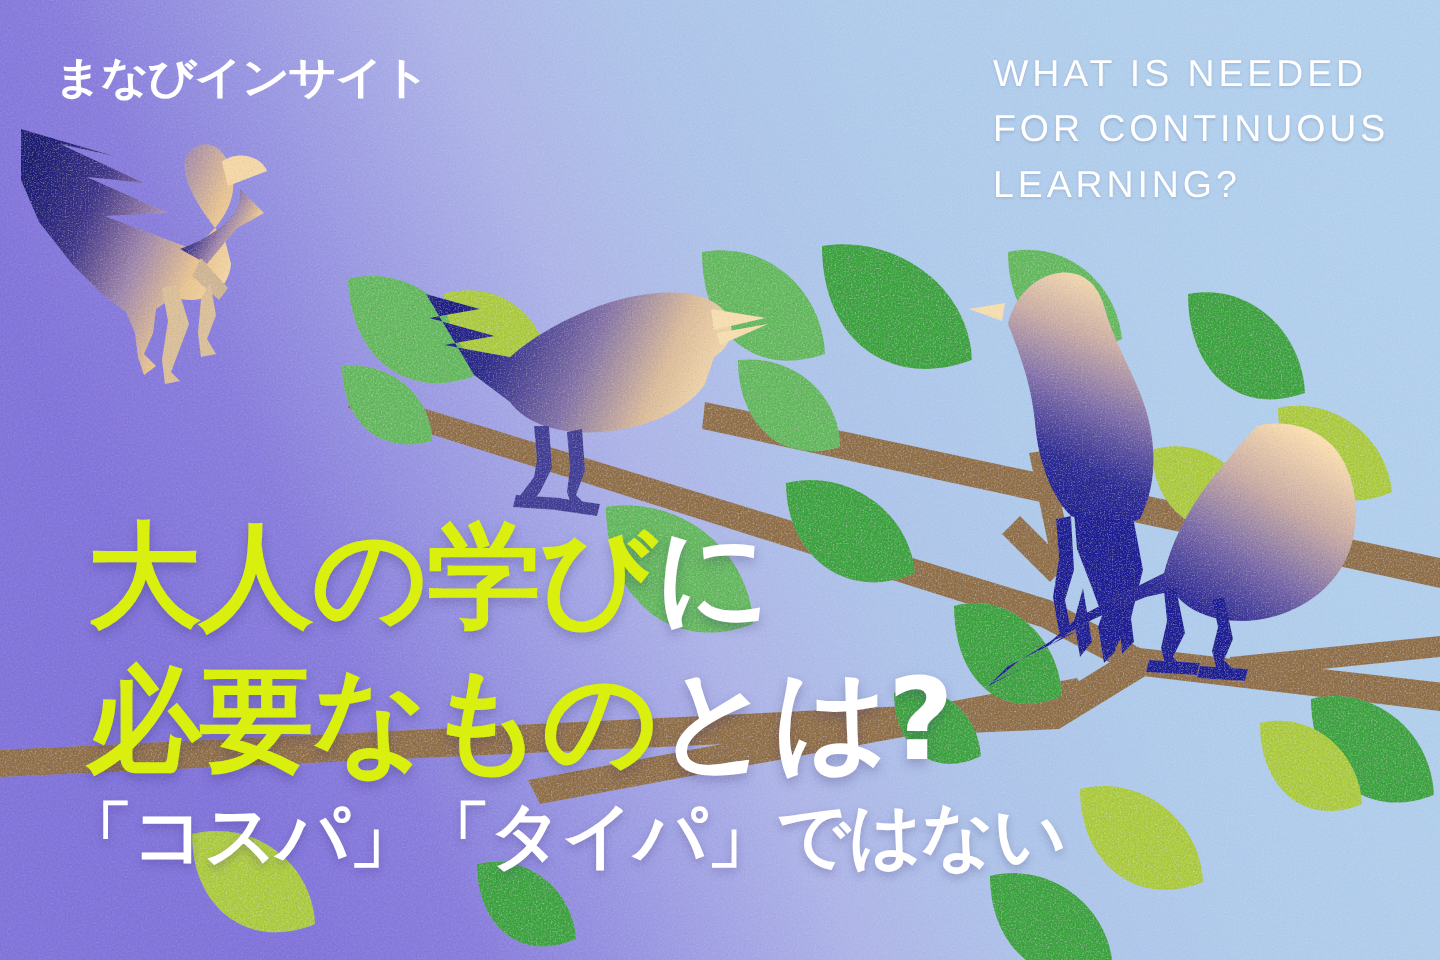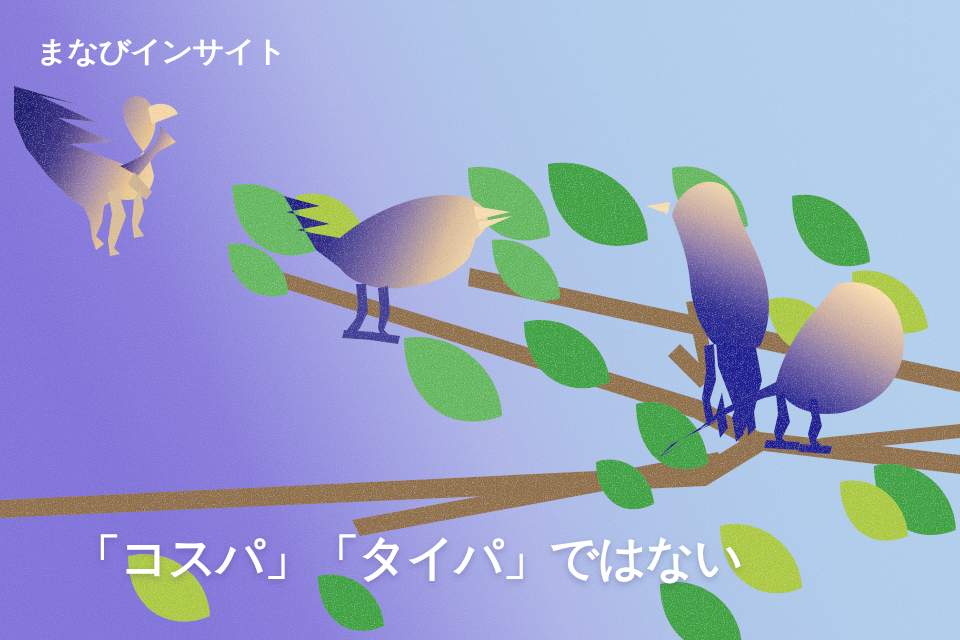--- a/index.html
+++ b/index.html
@@ -55,21 +55,21 @@
     line-height:96px;
     letter-spacing:-1px;
     white-space:nowrap;
     text-shadow:0 3px 7px rgba(45,40,100,.30);
   }
   #headline .lineA,#headline .lineB{display:block;}
   .ink-lime{color:#d7ef0d;}
   .ink-white{color:#ffffff;}
 
   #subtitle{
-    position:absolute;left:73px;top:528px;
+    position:absolute;left:41px;top:528px;
     color:#ffffff;
     font-family:"DejaVu Sans","Liberation Sans",sans-serif;
     font-weight:700;
     font-size:48px;line-height:58px;
     letter-spacing:-1px;
     white-space:nowrap;
     text-shadow:0 3px 6px rgba(45,40,100,.28);
   }
 </style>
 </head>
@@ -223,21 +223,32 @@
   </svg>
 
   <div class="layer-text">
 
     <div id="logo">
       <svg viewBox="0 0 256 36" width="256" height="36" xmlns="http://www.w3.org/2000/svg">
         <text x="0" y="28" fill="#ffffff" font-family="DejaVu Sans, Liberation Sans, sans-serif" font-size="29" font-weight="700" letter-spacing="-1.2" textLength="250" lengthAdjust="spacingAndGlyphs">まなびインサイト</text>
       </svg>
     </div>
 
-
+    <div id="eyebrow">WHAT IS NEEDED
+FOR CONTINUOUS
+LEARNING?</div>
+
+    <div id="headline">
+      <span class="lineA">
+        <span class="ink-lime">大人の学び</span><span class="ink-white">に</span>
+      </span>
+      <span class="lineB">
+        <span class="ink-lime">必要なもの</span><span class="ink-white">とは?</span>
+      </span>
+    </div>
 
     <div id="subtitle">「コスパ」「タイパ」ではない</div>
   </div>
 
   <svg id="grain" viewBox="0 0 960 640" preserveAspectRatio="none" xmlns="http://www.w3.org/2000/svg">
     <filter id="bgnoise">
       <feTurbulence type="fractalNoise" baseFrequency="0.85" numOctaves="3" seed="11"></feTurbulence>
       <feColorMatrix type="saturate" values="0"></feColorMatrix>
     </filter>
     <rect width="960" height="640" filter="url(#bgnoise)"></rect>

